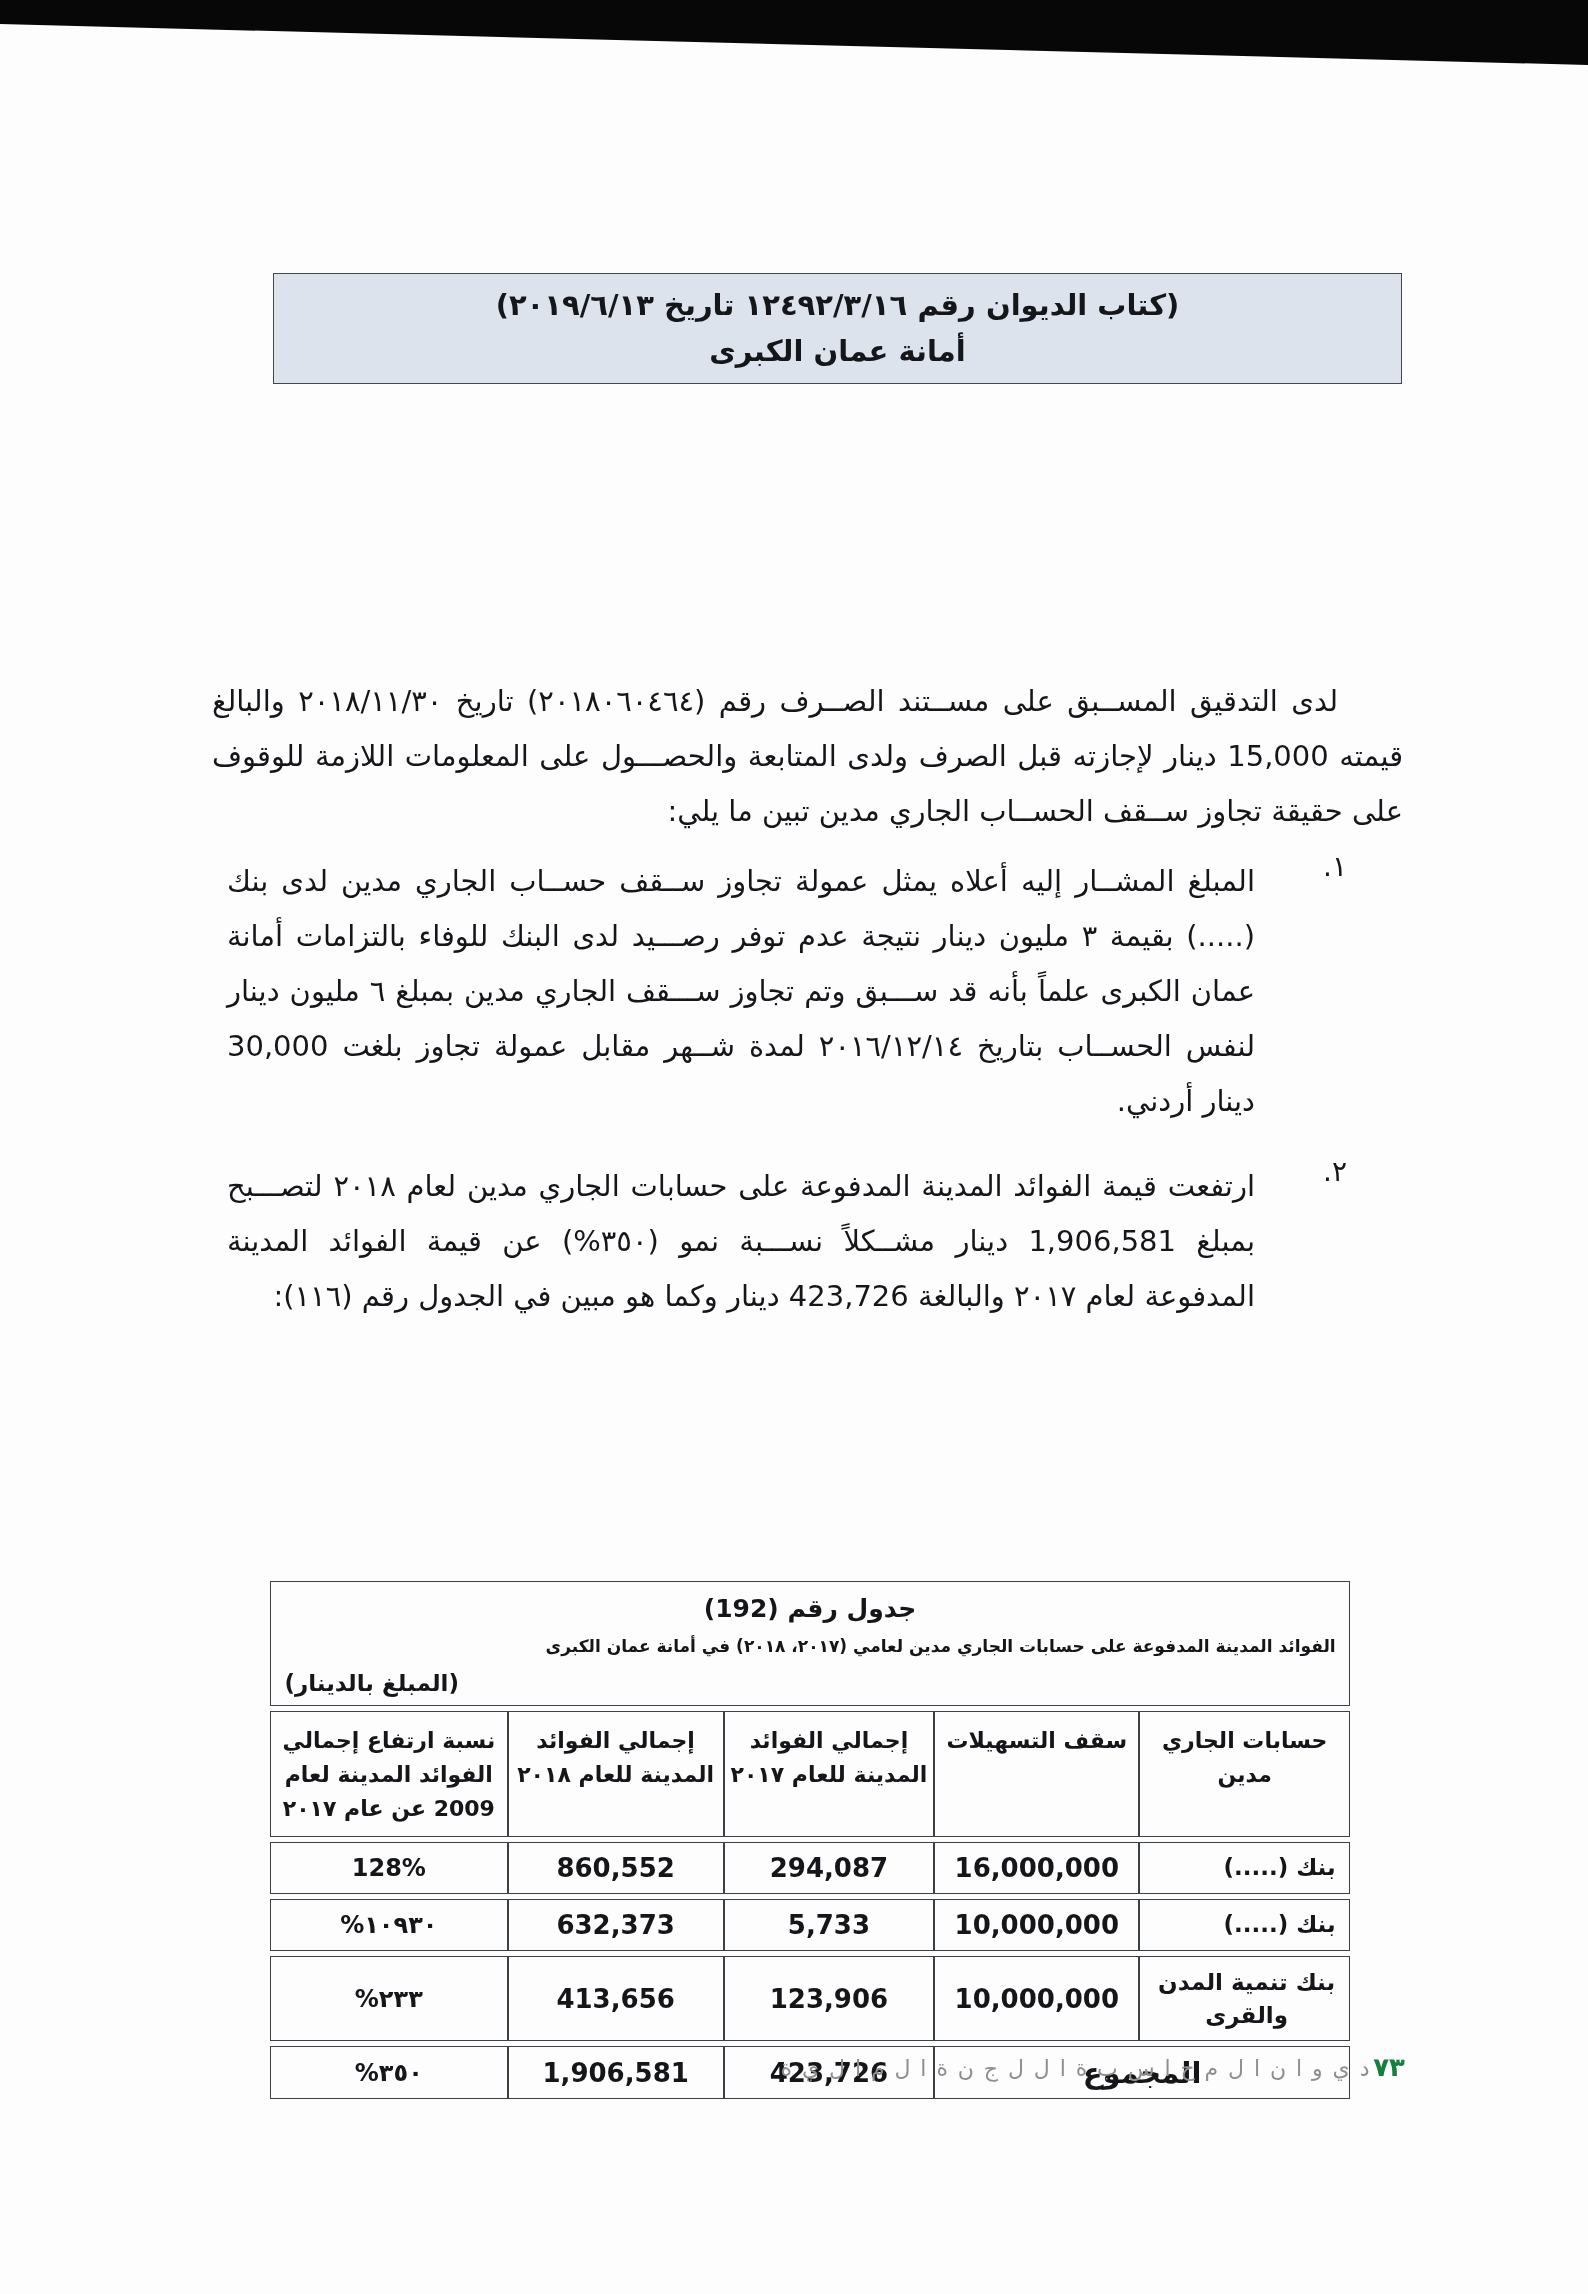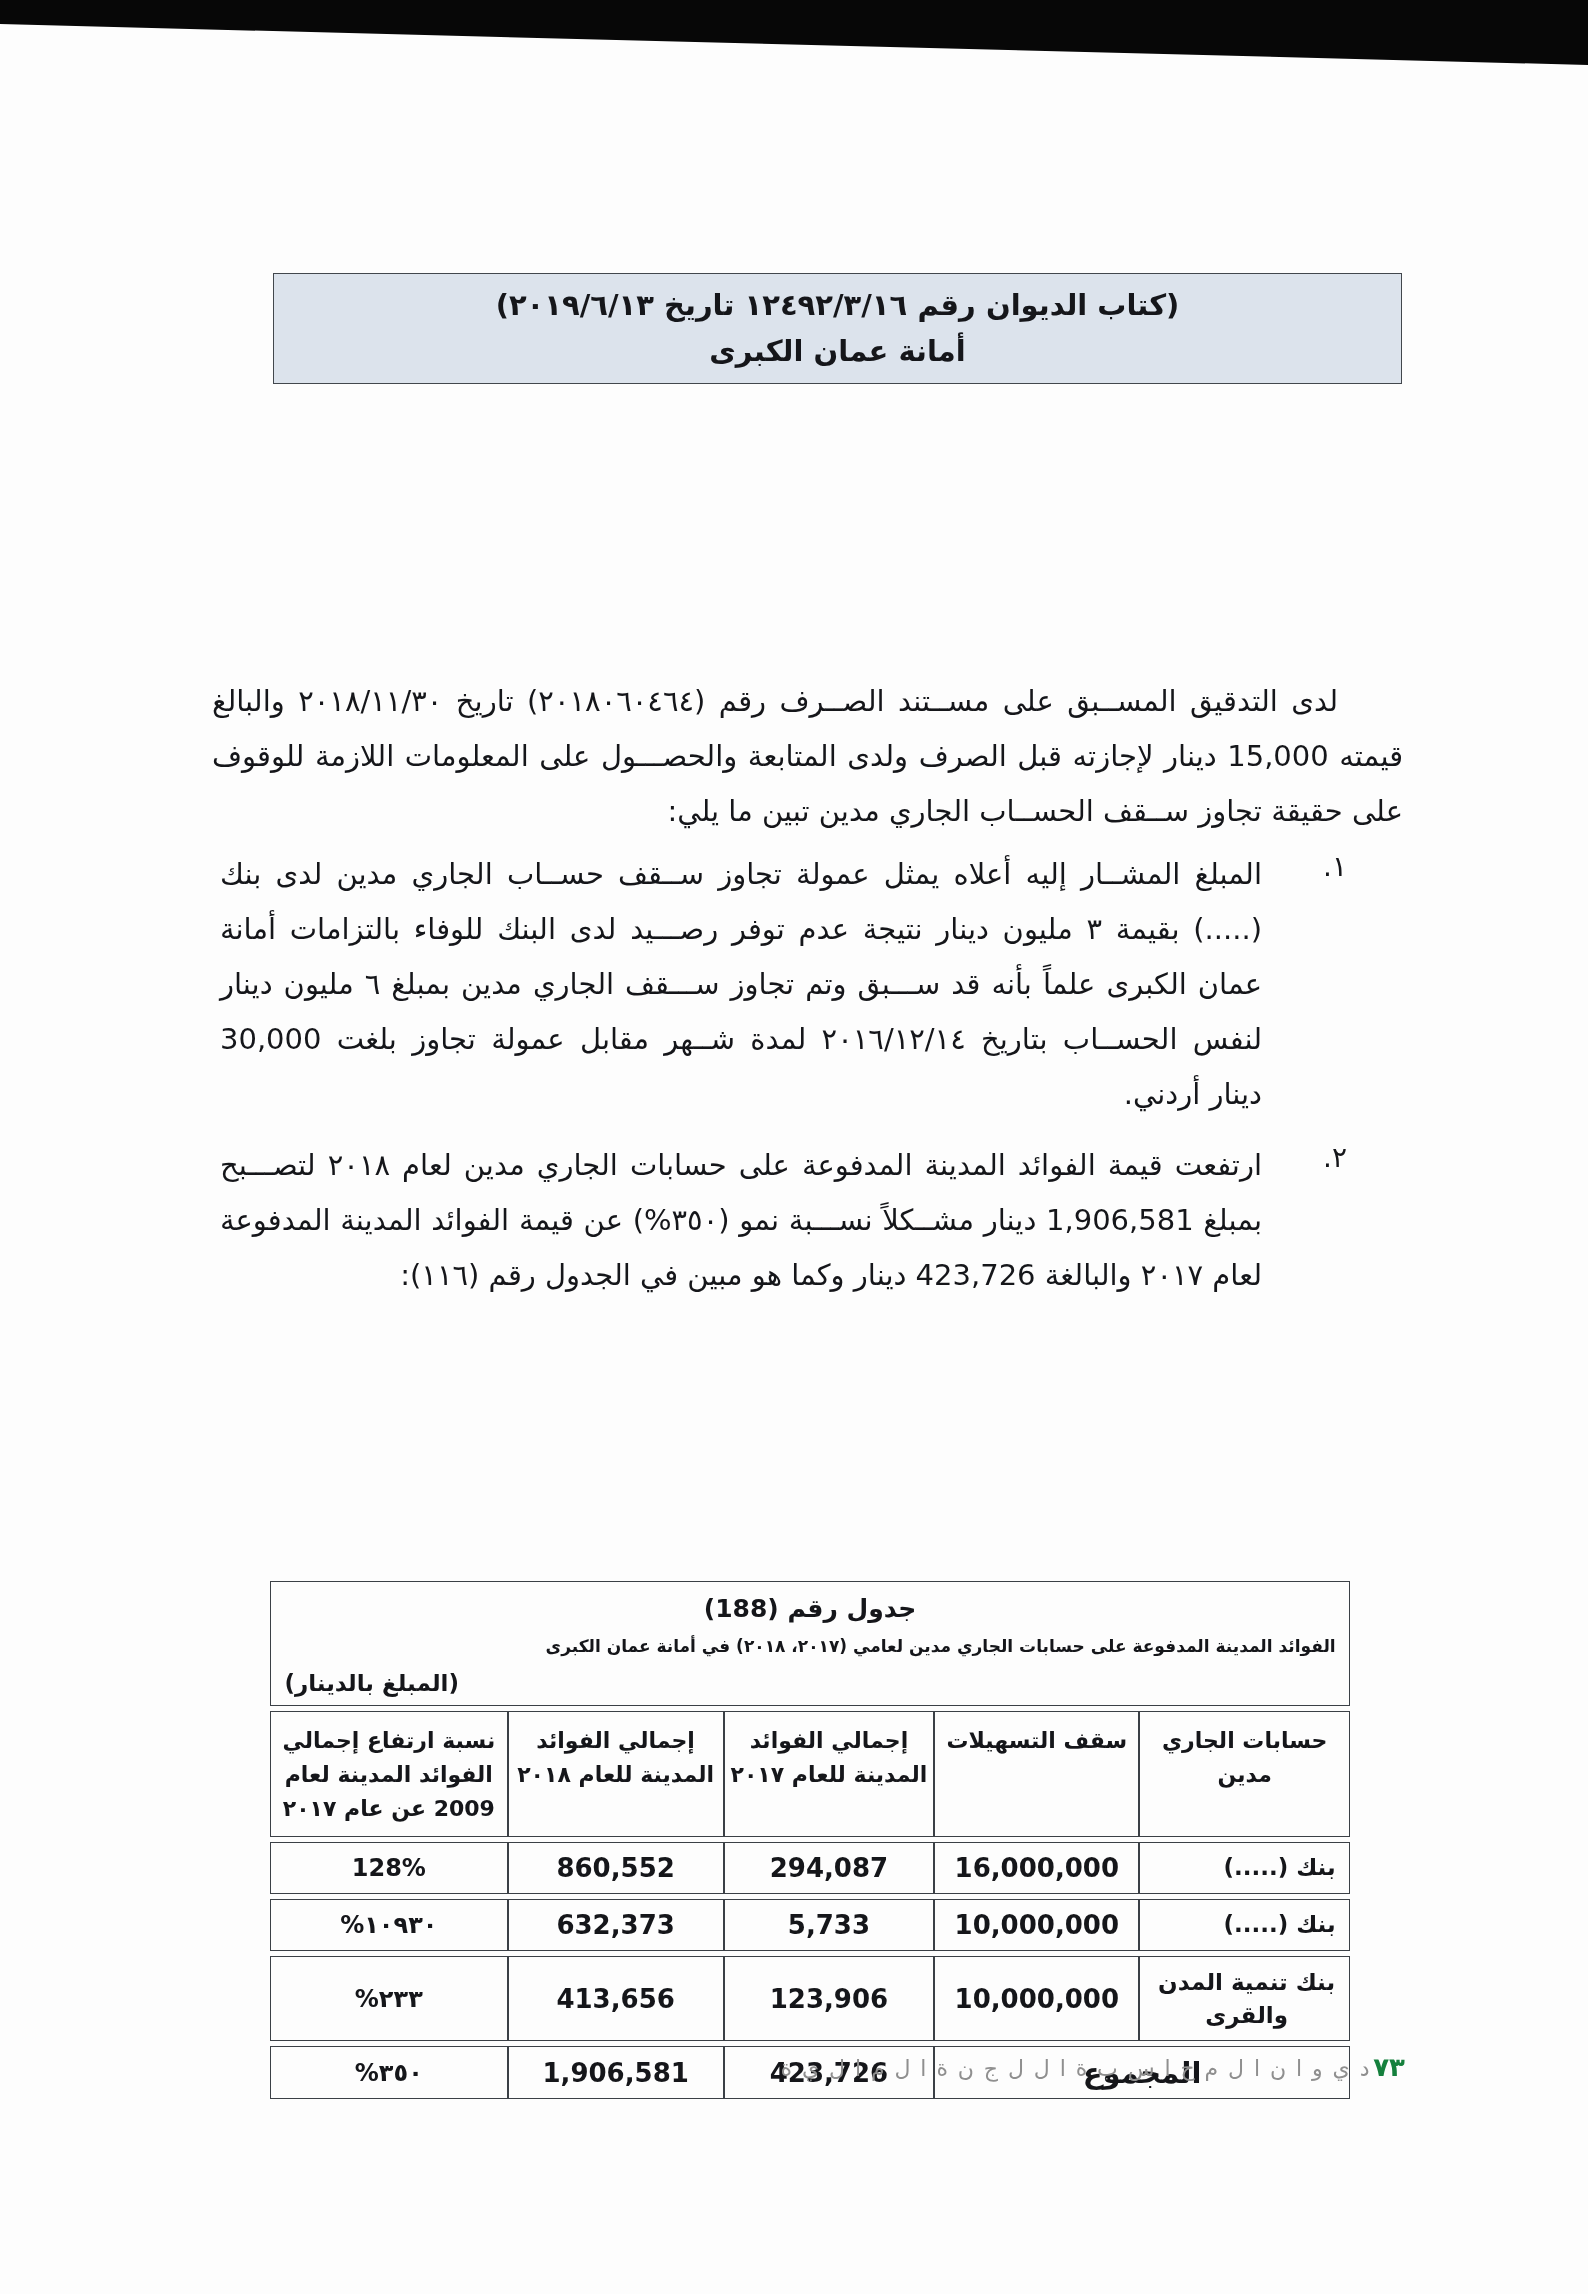--- a/index.html
+++ b/index.html
@@ -22,21 +22,21 @@
     font-size:32px; font-weight:bold; line-height:61px; text-align:justify;
   }
   .bodytext{
     position:absolute; left:213px; top:674px; width:1191px;
     font-size:29px; line-height:55px; text-align:justify;
   }
   .intro{margin:0; text-indent:65px;}
   .list{margin:0 56px 0 0;}
   .finding{display:flex;}
   .marker{flex:0 0 77px; text-align:right; font-size:28px;}
-  .itext{flex:1; margin:8px; text-align:justify;}
+  .itext{flex:1; margin:15px; text-align:justify;}
   .tbl116{position:absolute; left:271px; top:1581px; width:1080px;}
   .cap-box{
     border:1.9px solid #3b4046; box-sizing:border-box; padding:7.7px 13.4px 3.8px; font-weight:bold;
   }
   .cap1{text-align:center; font-size:25px; line-height:38px;}
   .cap2{text-align:right; font-size:17px; line-height:37px;}
   .cap3{text-align:left; font-size:23px; line-height:37px;}
   table{width:100%; border-collapse:separate; border-spacing:0 5.8px; table-layout:fixed;}
   th,td{border:1.9px solid #3b4046; box-sizing:border-box; font-weight:bold; overflow:hidden;}
   th{font-size:22px; line-height:34px; vertical-align:top; padding:11.5px 5.8px 9.6px; text-align:center;}
@@ -73,21 +73,21 @@
       </div>
       <div class="finding">
         <span class="marker">٢.</span>
         <p class="itext">ارتفعت قيمة الفوائد المدينة المدفوعة على حسابات الجاري مدين لعام ٢٠١٨ لتصـــبح بمبلغ 1,906,581 دينار مشــكلاً نســـبة نمو (٣٥٠%) عن قيمة الفوائد المدينة المدفوعة لعام ٢٠١٧ والبالغة 423,726 دينار وكما هو مبين في الجدول رقم (١١٦):</p>
       </div>
     </div>
   </div>
 
   <div class="tbl116">
     <div class="cap-box">
-      <div class="cap1">جدول رقم (188)</div>
+      <div class="cap1">جدول رقم (192)</div>
       <div class="cap2">الفوائد المدينة المدفوعة على حسابات الجاري مدين لعامي (٢٠١٧، ٢٠١٨) في أمانة عمان الكبرى</div>
       <div class="cap3">(المبلغ بالدينار)</div>
     </div>
     <table>
       <colgroup>
         <col style="width:19.5%">
           <col style="width:19%">
           <col style="width:19.5%">
           <col style="width:20%">
           <col style="width:22%">

